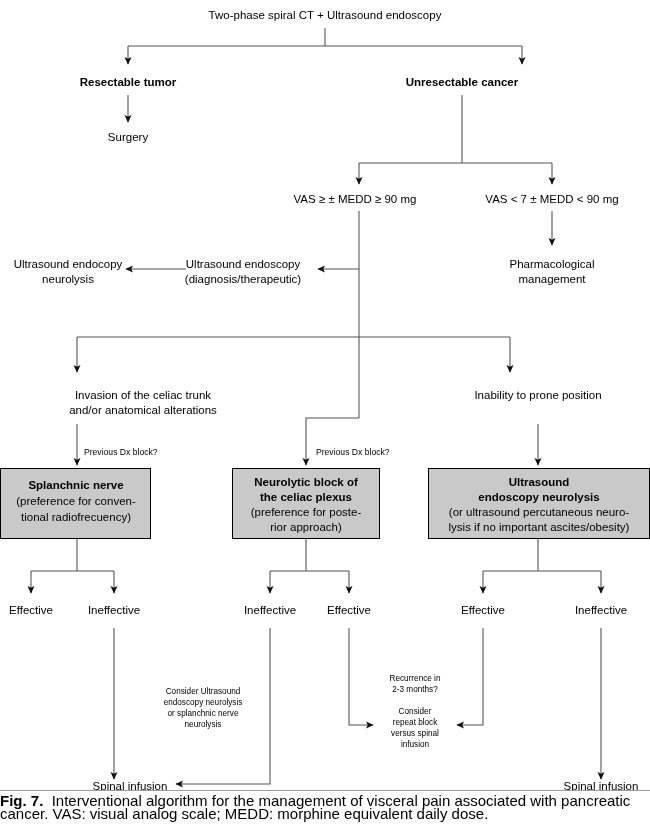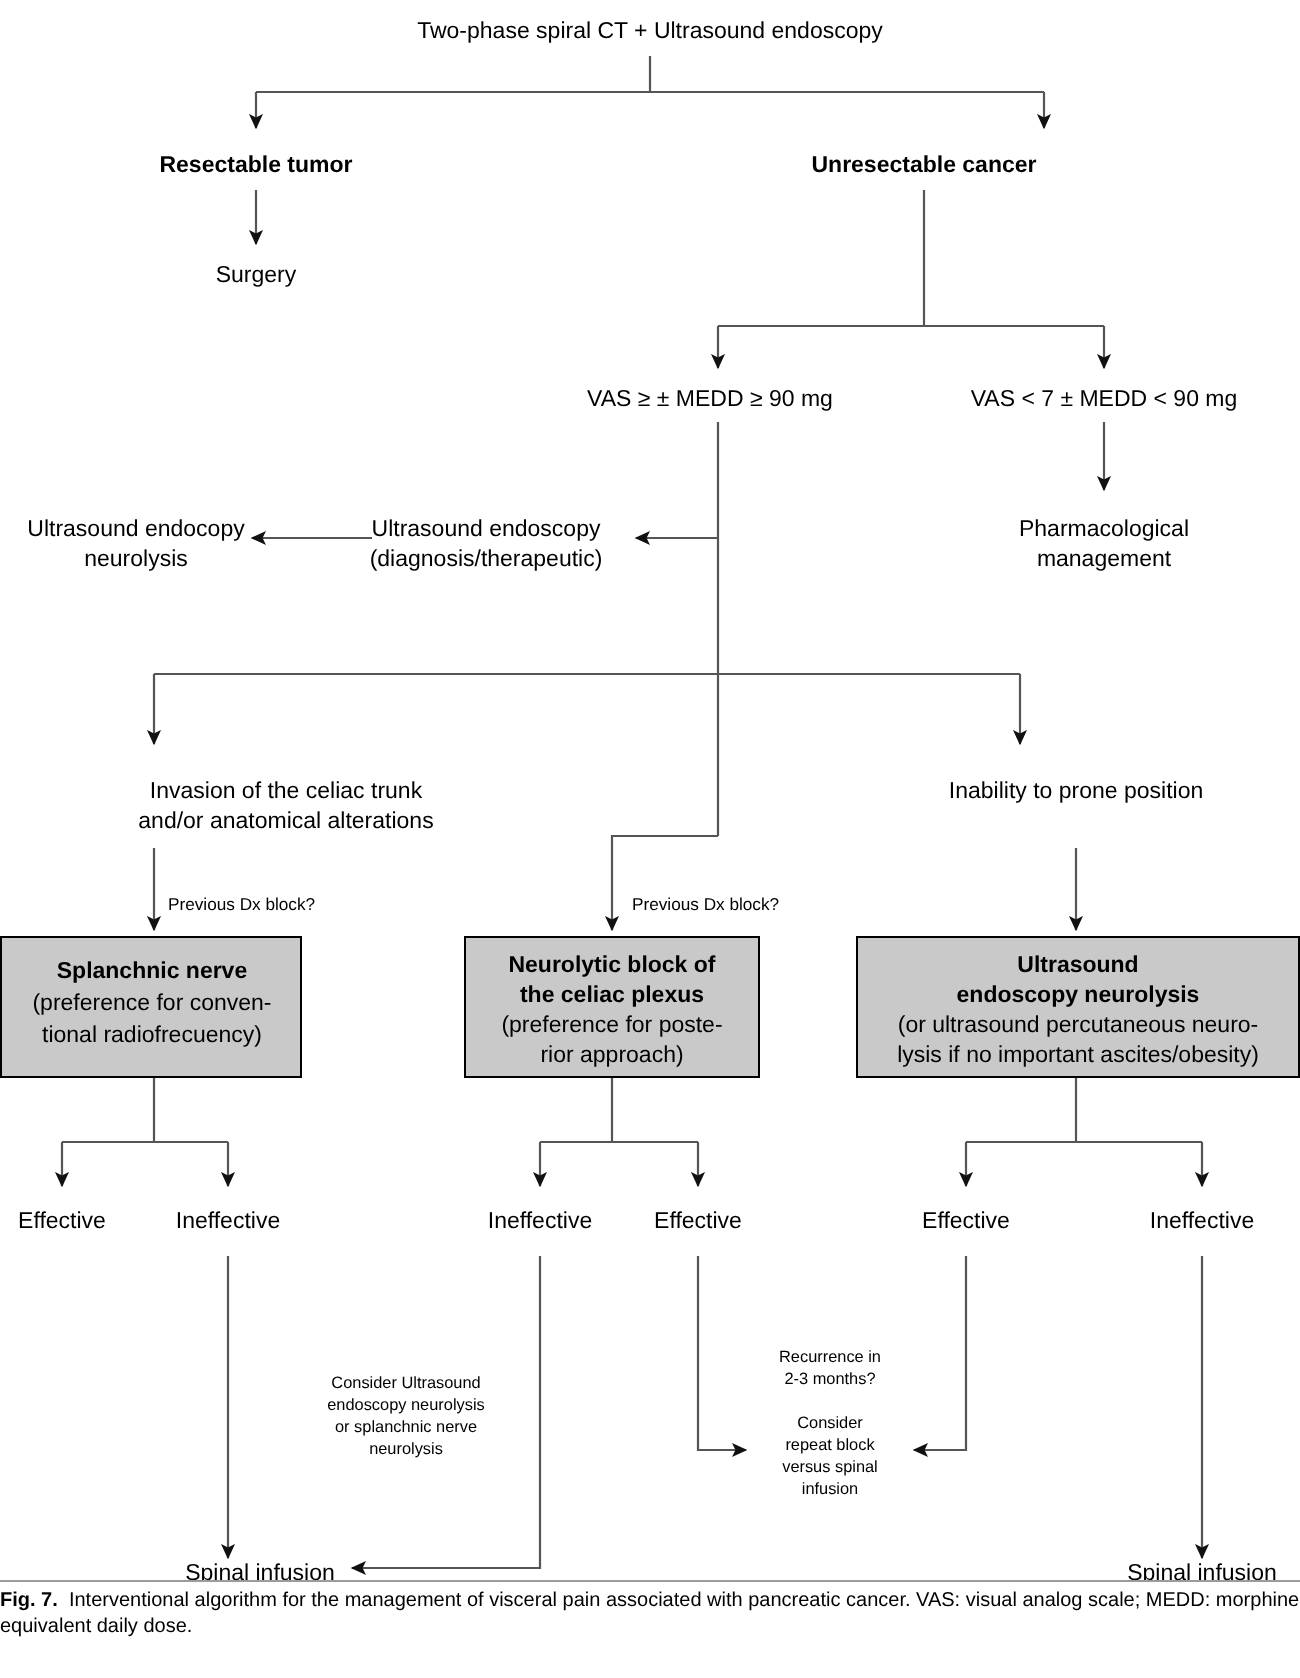--- a/index.html
+++ b/index.html
@@ -16,21 +16,21 @@
   .nd{font-size:11.5px;}
   .nd-bold{font-size:11.5px;font-weight:bold;}
   .box-title{font-size:11.5px;font-weight:bold;}
   .box-sub{font-size:11.5px;}
   .small{font-size:8.6px;}
   .tiny{font-size:8.2px;}
   .grey-box{fill:#c9c9c9;stroke:#000;stroke-width:1;}
   .ln{stroke:#555;stroke-width:1.1;fill:none;}
   .cap-wrap{position:absolute;left:0;top:790px;width:650px;}
   .cap-line{border-top:1px solid #9b9b9b;width:650px;}
-  .cap-body{font-size:10px;line-height:12.6px;padding-top:4px;color:#000;}
+  .cap-body{font-size:15px;line-height:12.6px;padding-top:4px;color:#000;}
   .cap-body b{font-weight:bold;}
 </style>
 </head>
 <body>
 
 <div id="figure">
 
 <svg width="650" height="790" viewBox="0 0 650 790">
   <defs>
     <marker id="ah" markerWidth="9" markerHeight="9" refX="6.4" refY="3.2" orient="auto" markerUnits="strokeWidth">

